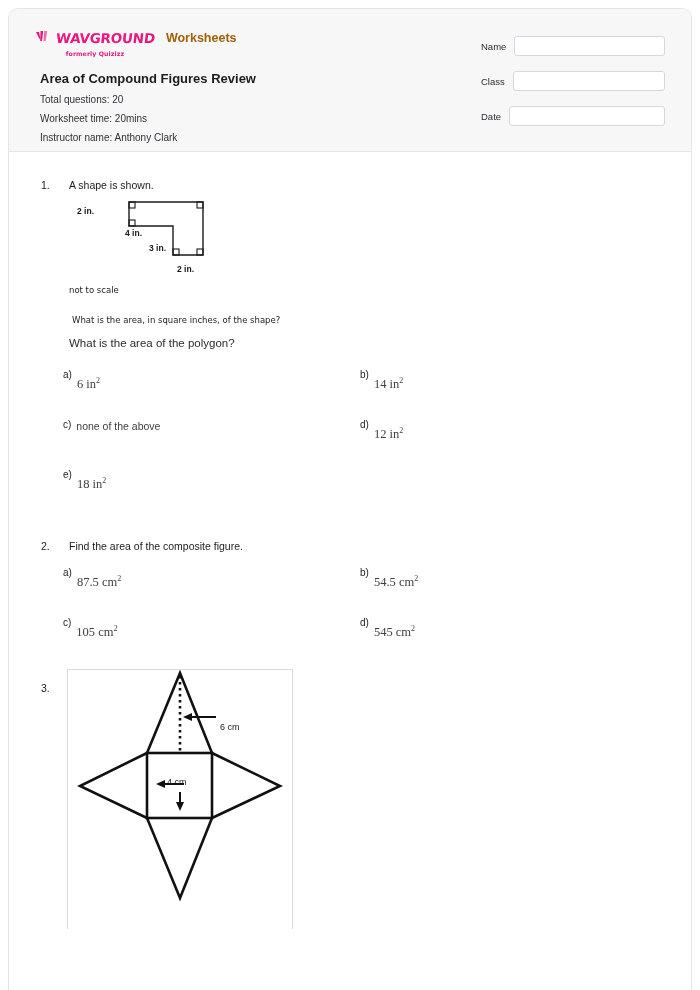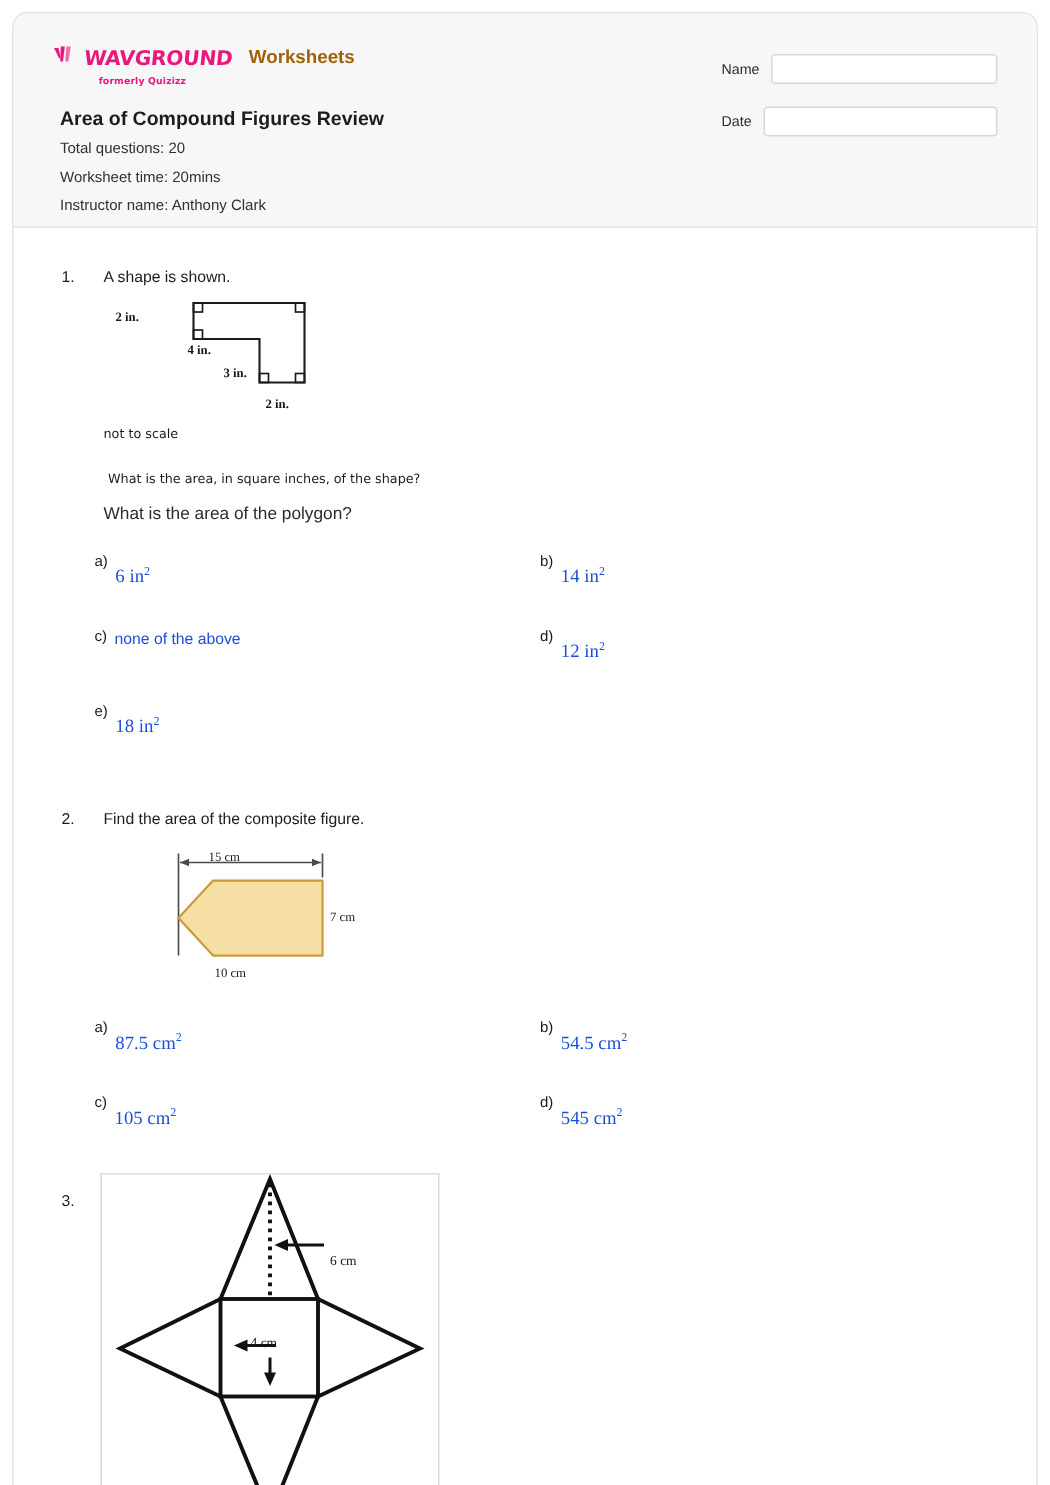--- a/index.html
+++ b/index.html
@@ -183,21 +183,21 @@
   }
   .ans-letter {
     font-size: 10px;
     color: #1c1c20;
     flex: 0 0 auto;
     padding-top: 0px;
     margin-right: 5px;
   }
   .ans-text {
     font-size: 10.5px;
-    color: #1d4ed8;
+    color: #404040;
     padding-top: 1px;
   }
   .ans-text.math {
     font-family: "Liberation Serif", serif;
     font-size: 12.5px;
     padding-top: 7px;
   }
   .ans-text.math sup {
     font-size: 8px;
     vertical-align: super;
@@ -209,21 +209,21 @@
   }
 
   .fig-caption {
     font-family: "DejaVu Sans", sans-serif;
     font-size: 8.5px;
     color: #1c1c20;
   }
 
   .dim-label {
     position: absolute;
-    font-family: Liberation Serif, serif;
+    font-family: Liberation Sans, sans-serif;
     font-size: 8.5px;
     font-weight: bold;
     color: #17171a;
     white-space: nowrap;
   }
   .dim-label.plain {
     font-weight: normal;
   }
 
   .q3-frame {
@@ -265,20 +265,24 @@
       <div class="meta-line">Worksheet time: 20mins</div>
       <div class="meta-line">Instructor name: Anthony Clark</div>
     </div>
 
     <div class="fields">
       <div class="field-row">
         <span class="field-label">Name</span>
         <input class="field-input" type="text" placeholder="" style="">
       </div>
       <div class="field-row">
+        <span class="field-label">Class</span>
+        <input class="field-input" type="text" placeholder="" style="">
+      </div>
+      <div class="field-row">
         <span class="field-label">Date</span>
         <input class="field-input" type="text" placeholder="" style="">
       </div>
     </div>
   </div>
 
   <div class="body">
 
     <div class="question" style="margin-top:26px;">
 
@@ -342,37 +346,20 @@
       </div>
     </div>
 
     <div class="question" style="margin-top:26px;">
 
       <div class="q-head">
         <div class="q-num">2.</div>
         <div class="q-text">Find the area of the composite figure.</div>
       </div>
 
-      <div class="figure" style="height:105px; margin-top:8px;">
-        <svg width="260" height="100" viewBox="0 0 260 100" style="position:absolute; left:26px; top:0;">
-
-          <line x1="52" y1="8" x2="52" y2="76" stroke="#4a4a4a" stroke-width="1.1"></line>
-          <line x1="148" y1="8" x2="148" y2="24" stroke="#4a4a4a" stroke-width="1.1"></line>
-
-          <line x1="53" y1="14" x2="147" y2="14" stroke="#4a4a4a" stroke-width="1.1"></line>
-          <path d="M53 14 L59 11.5 L59 16.5 Z" fill="#4a4a4a"></path>
-          <path d="M147 14 L141 11.5 L141 16.5 Z" fill="#4a4a4a"></path>
-
-          <path d="M75 26 L148 26 L148 76 L75 76 L52 51 Z" fill="#f5dfa5" stroke="#c89b3c" stroke-width="1.5" stroke-linejoin="round"></path>
-        </svg>
-
-        <span class="dim-label plain" style="left:98px; top:5px;">15 cm</span>
-        <span class="dim-label plain" style="left:179px; top:45px;">7 cm</span>
-        <span class="dim-label plain" style="left:102px; top:82px;">10 cm</span>
-      </div>
 
       <div class="answers" style="margin-top:14px;">
         <div class="ans-row" style="height:50px;">
           <div class="ans-cell">
             <span class="ans-letter">a)</span>
             <span class="ans-text math"><span>87.5 cm</span><sup>2</sup></span>
           </div>
           <div class="ans-cell">
             <span class="ans-letter">b)</span>
             <span class="ans-text math"><span>54.5 cm</span><sup>2</sup></span>

